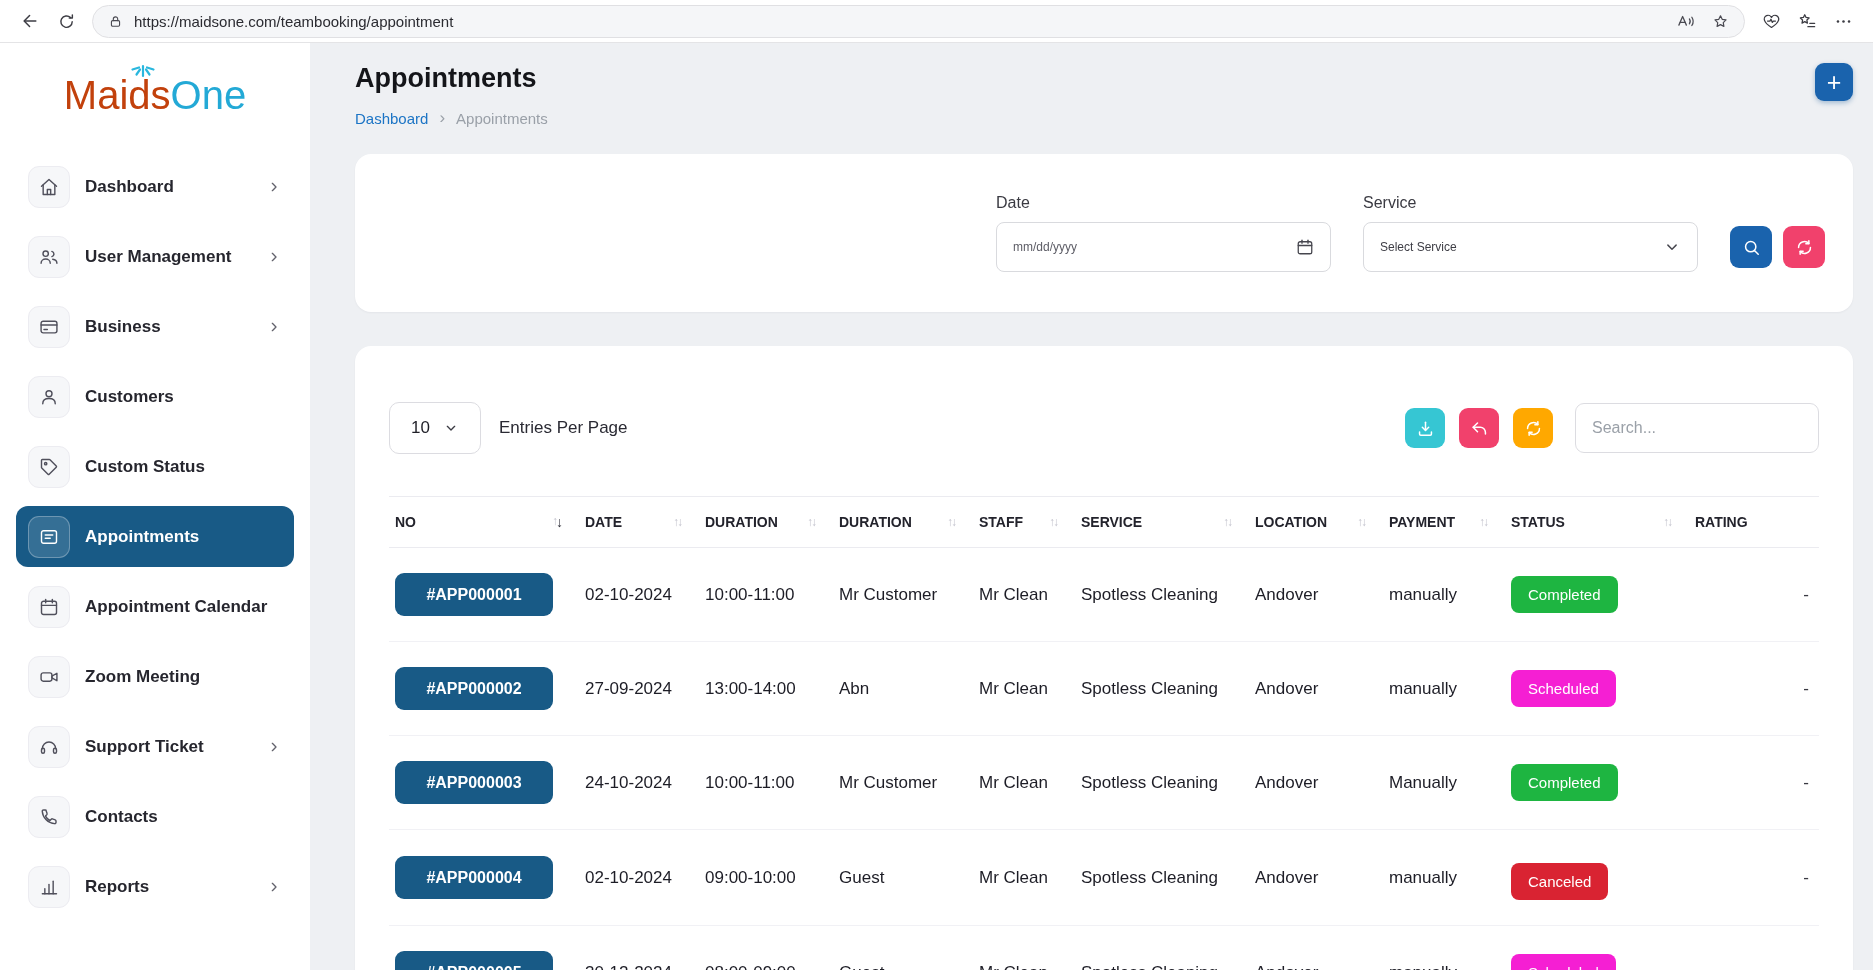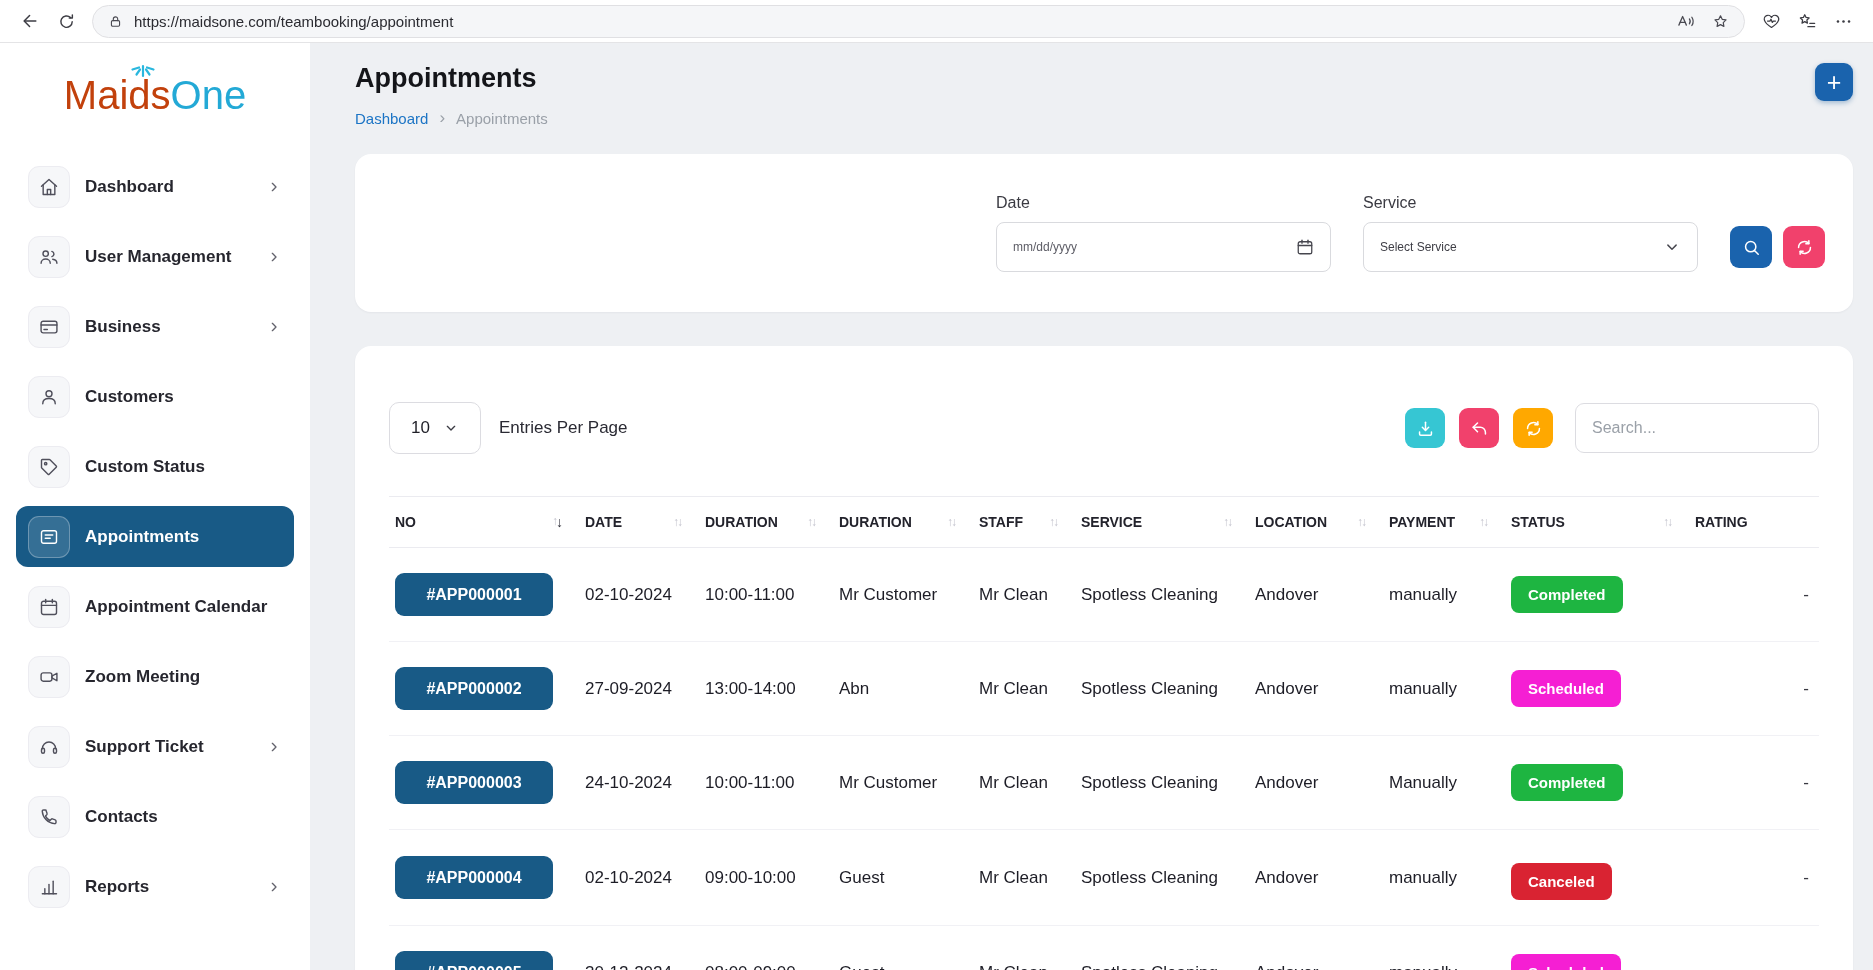--- a/index.html
+++ b/index.html
@@ -73,21 +73,21 @@
   .search-input{width:244px;height:50px;border:1px solid #dcdce1;border-radius:9px;margin-left:22px;padding:0 16px;font-size:16px;color:#2e2e36;outline:none;background:#fff}
   .search-input::placeholder{color:#9aa0a8}
 
   table{width:100%;border-collapse:collapse;table-layout:fixed}
   thead th{border-top:1px solid #ebebf0;border-bottom:1px solid #ebebf0;padding:17px 6px;font-size:14px;font-weight:700;color:#23232c;text-align:left;cursor:pointer}
   .th-inner{display:flex;align-items:center;justify-content:space-between;gap:16px}
   .sort{display:inline-flex;font-size:12px;color:#c3c3cd;letter-spacing:-2px;padding-right:12px;flex:none}
   .sort-active .dn{color:#34343e;font-size:14px;font-weight:700}
   tbody td{padding:25px 6px;font-size:17px;color:#1d1d26;border-bottom:1px solid #f1f1f5;vertical-align:middle}
   .no-badge{display:inline-flex;align-items:center;justify-content:center;width:158px;height:43px;background:#185a86;color:#fff;font-weight:700;font-size:16px;border-radius:9px;cursor:pointer}
-  .status-badge{display:inline-block;padding:10px 17px;border-radius:8px;color:#fff;font-weight:700;font-size:15px}
+  .status-badge{display:inline-block;padding:10px 17px;border-radius:8px;color:#fff;font-weight:400;font-size:15px}
   td.rating{text-align:right;padding-right:10px;color:#3a3a42}
 </style>
 </head>
 <body>
 
 <div class="chrome">
   <button class="nav-btn">
     <svg width="20" height="20" viewBox="0 0 24 24" fill="none" stroke="currentColor" stroke-width="1.8" stroke-linecap="round" stroke-linejoin="round">
         <path d="M19 12H5.5"></path>
         <path d="M11.5 5.5L5 12l6.5 6.5"></path>

